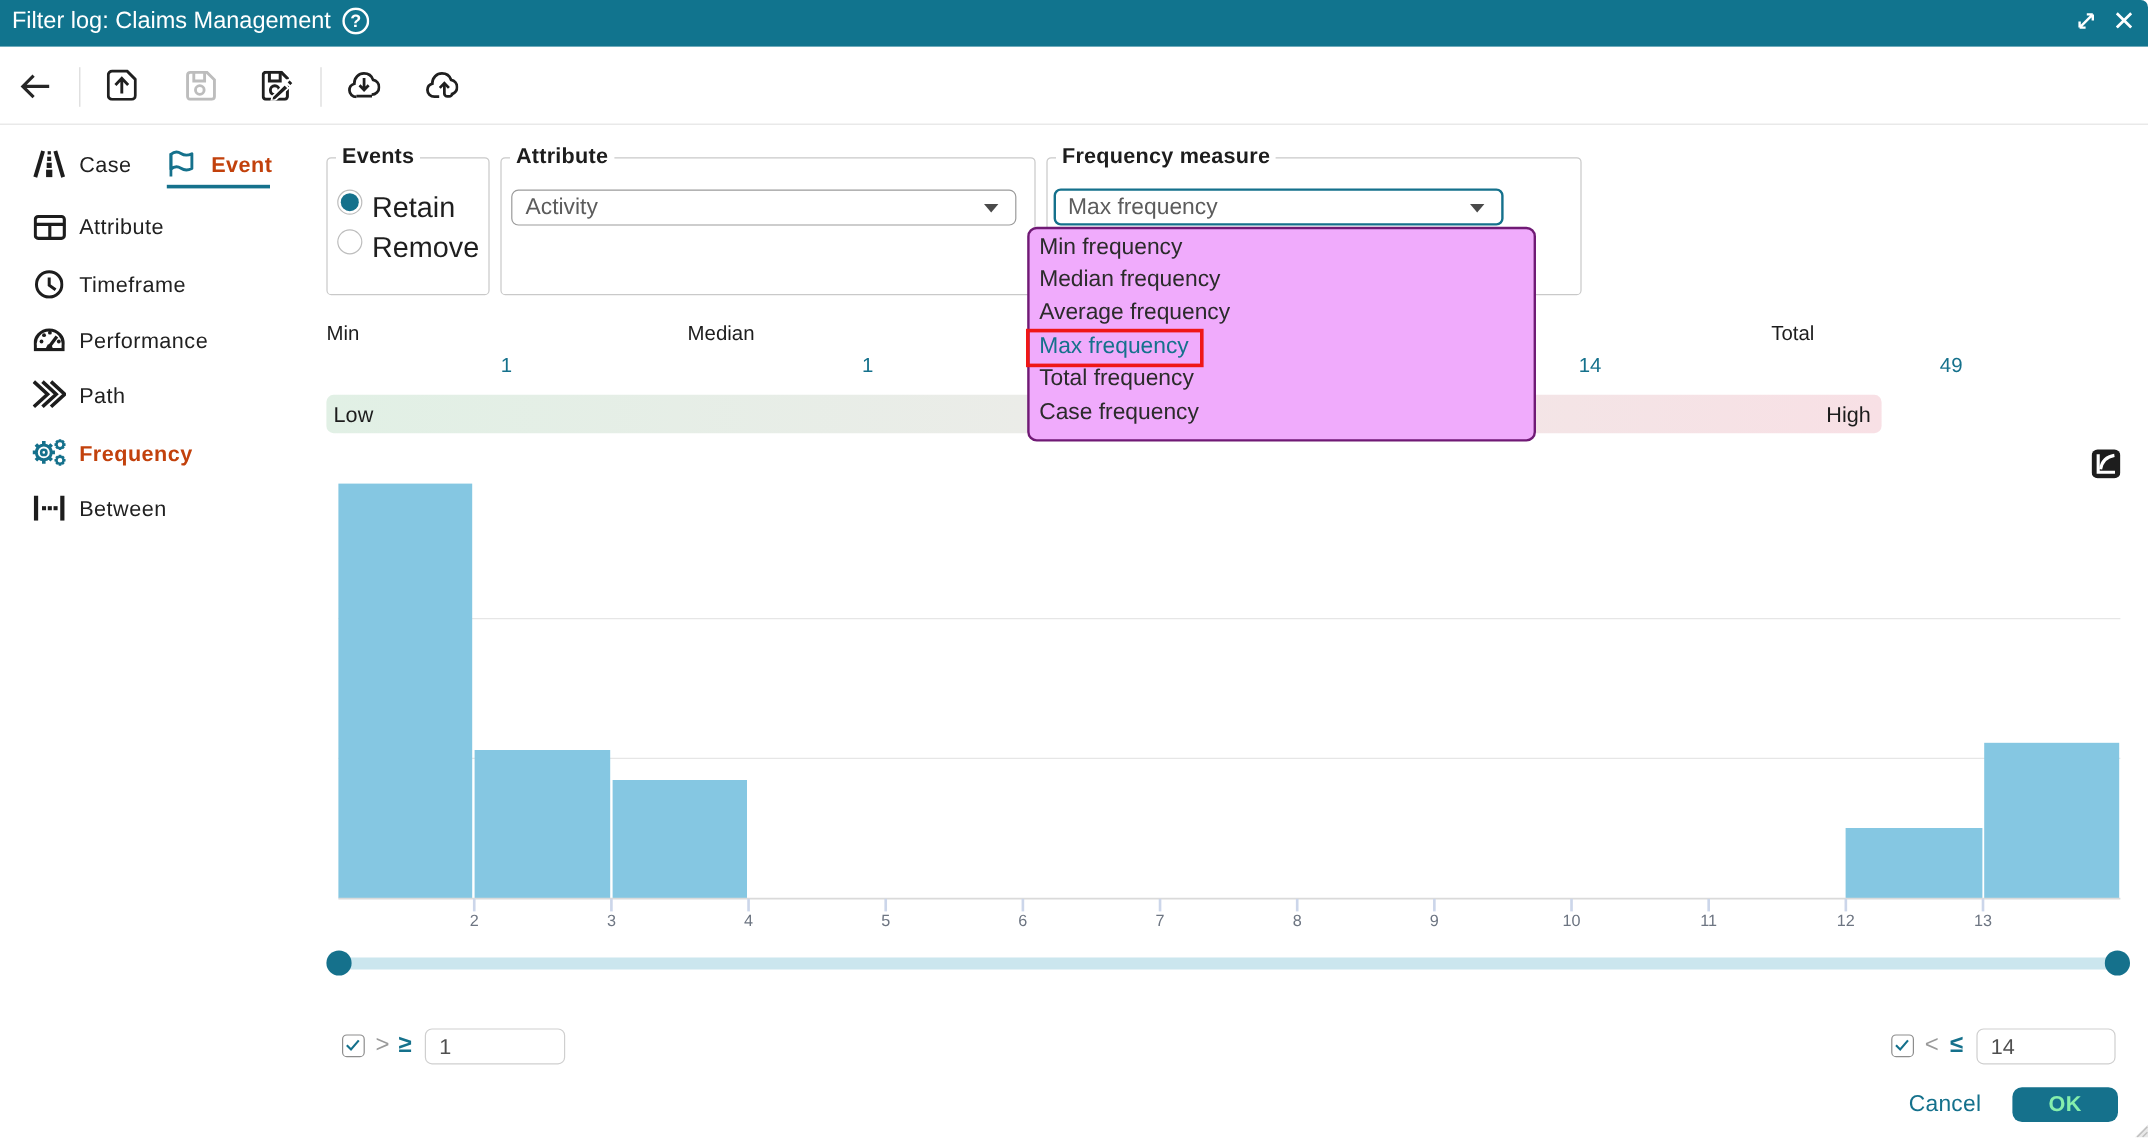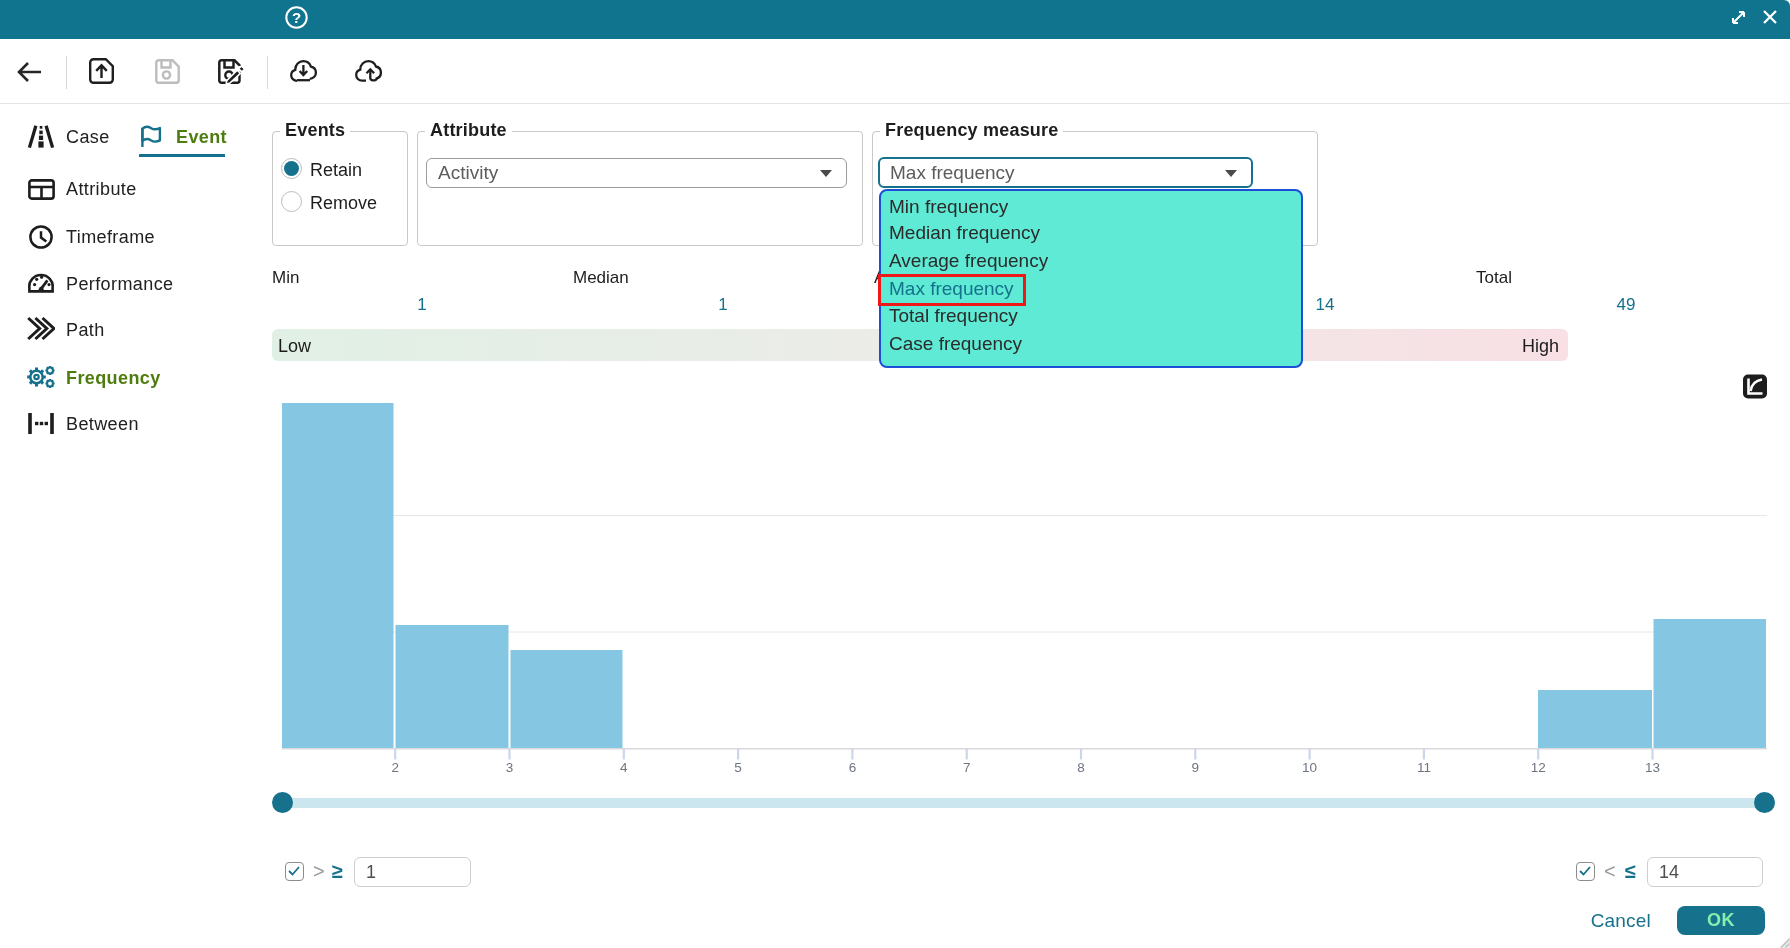--- a/index.html
+++ b/index.html
@@ -7,56 +7,57 @@
   body { font-family:"Liberation Sans", sans-serif; background:#fff; position:relative; overflow:hidden; }
   .abs { position:absolute; }
   
   .topbar { position:absolute; left:0; top:0; width:1790px; height:39px; background:#11748e; border-radius:0 6px 0 0; }
   .title { position:absolute; left:10px; top:0; height:39px; line-height:34px; color:#fff; font-size:19.6px; font-weight:500; letter-spacing:0; }
   
   .toolbar { position:absolute; left:0; top:39px; width:1790px; height:65px; background:#fff; border-bottom:1px solid #e4e4e4; }
   .tooldiv { position:absolute; top:56px; width:1px; height:33px; background:#d9d9d9; }
   
   .nav-item { position:absolute; font-size:18px; color:#212121; font-weight:500; letter-spacing:.4px; }
-  .nav-active { color:#4d7c0f; font-weight:700; }
+  .nav-active { color:#c2410c; font-weight:700; }
   
   .fbox { position:absolute; border:1px solid #c9c9c9; border-radius:4px; background:#fff;padding-left:24px; }
   .flegend { position:absolute; top:-12px; left:7px; background:#fff; padding:0 5px; font-weight:700; font-size:18px; color:#1d1d1d; letter-spacing:.2px; }
   .sel { position:absolute; border-radius:6px; background:#fff; font-size:19px; color:#5c5c5c; }
   .sel-arrow { position:absolute; width:0; height:0; border-left:6px solid transparent; border-right:6px solid transparent; border-top:7px solid #4a4a4a; }
   
   .radio { position:absolute; width:21px; height:21px; border:1px solid #bdbdbd; border-radius:50%; background:#fff; }
   .radio .dot { position:absolute; left:2px; top:2px; width:15px; height:15px; border-radius:50%; background:#15718c; }
-  .rlabel { position:absolute; font-size:18px; color:#1e1e1e;text-align:right; }
+  .rlabel { position:absolute; font-size:24px; color:#1e1e1e;text-align:right; }
   
   .stat-l { position:absolute; width:300px; font-size:17px; color:#1d1d1d; }
   .stat-v { position:absolute; width:300px; text-align:center; font-size:17px; color:#15718c; }
   
   .grad { position:absolute; left:272px; top:329px; width:1296px; height:32px; border-radius:6px;
           background:linear-gradient(90deg,#e1f0e5 0%, #ebece8 45%, #efe9e7 55%, #f8e0e5 100%);
           font-size:18px; color:#1c1c1c; }
   
-  .ddpanel { position:absolute; left:879px; top:189px; width:424px; height:179px; background:#5eead4;
-             border:2px solid #1d4ed8; border-radius:8px; z-index:30; }
+  .ddpanel { position:absolute; left:856px; top:189px; width:424px; height:179px; background:#f0abfc;
+             border:2px solid #701a75; border-radius:8px; z-index:30; }
   .dditem { position:absolute; left:8px; font-size:19px; color:#2b2b2b; white-space:nowrap; }
   
   .track { position:absolute; left:273px; top:798px; width:1502px; height:10px; border-radius:5px; background:#cbe6ee; }
   .knob { position:absolute; width:21px; height:21px; border-radius:50%; background:#15718c; top:792px; }
   
   .cbox { position:absolute; width:19px; height:19px; border:1.5px solid #8d8d8d; border-radius:4px; background:#fff; }
   .ineq-g { position:absolute; font-size:20px; color:#9a9a9a; }
   .ineq-t { position:absolute; font-size:20px; color:#15718c; font-weight:700; }
   .numin { position:absolute; height:30px; border:1px solid #cfcfcf; border-radius:6px; background:#fff; font-size:18px; color:#4f4f4f; padding-left:11px; line-height:28px; }
   .cancel { position:absolute; left:1560px; top:906px; width:91px; text-align:right; font-size:19px; color:#15718c; line-height:30px; letter-spacing:.2px; }
   .okbtn { position:absolute; left:1677px; top:906px; width:88px; height:29px; border-radius:8px; background:#15718c; color:#86efac; font-size:18px; font-weight:600; text-align:center; line-height:29px; letter-spacing:.5px; }
 </style>
 </head>
 <body>
 
   <div class="topbar">
+    <div class="title">Filter log: Claims Management</div>
     <svg class="abs" style="left:285px; top:6px;" width="23" height="23" viewBox="0 0 23 23">
       <circle cx="11.5" cy="11.5" r="10.2" fill="none" stroke="#fff" stroke-width="2"></circle>
       <text x="11.5" y="16.8" font-size="15" font-weight="600" fill="#fff" text-anchor="middle" font-family="Liberation Sans">?</text>
     </svg>
     <svg class="abs" style="left:1729px; top:8px;" width="19" height="19" viewBox="0 0 19 19">
       <path d="M4 15 L15 4 M4 15 v-5 M4 15 h5 M15 4 v5 M15 4 h-5" stroke="#fff" stroke-width="2" fill="none"></path>
     </svg>
     <svg class="abs" style="left:1763px; top:10px;" width="14" height="14" viewBox="0 0 14 14">
       <path d="M1 1 L13 13 M13 1 L1 13" stroke="#fff" stroke-width="2.3" fill="none"></path>
     </svg>

